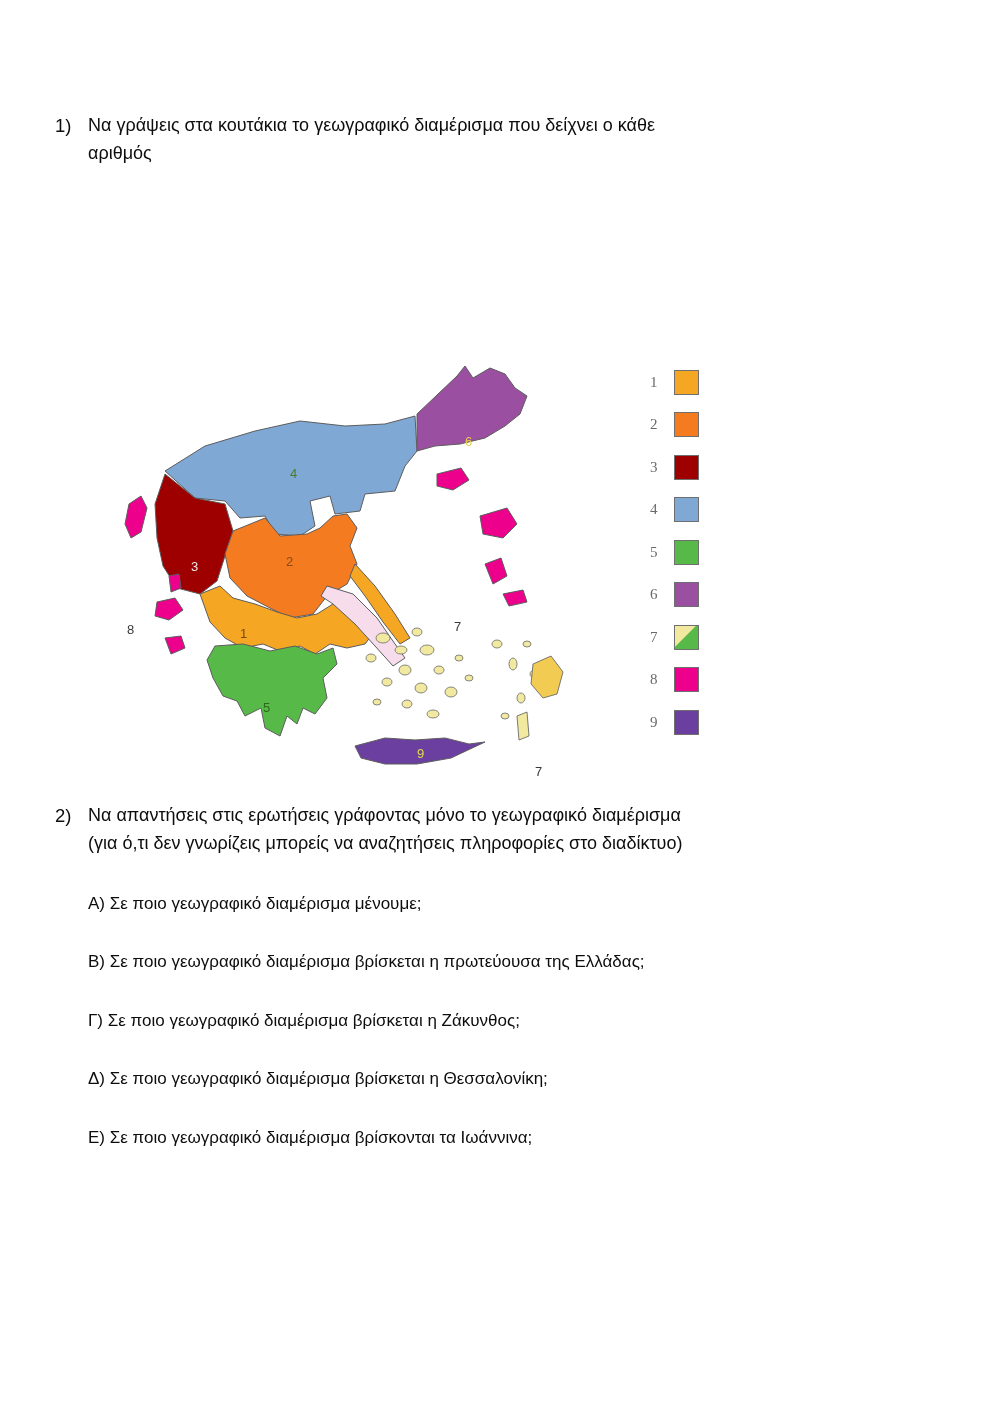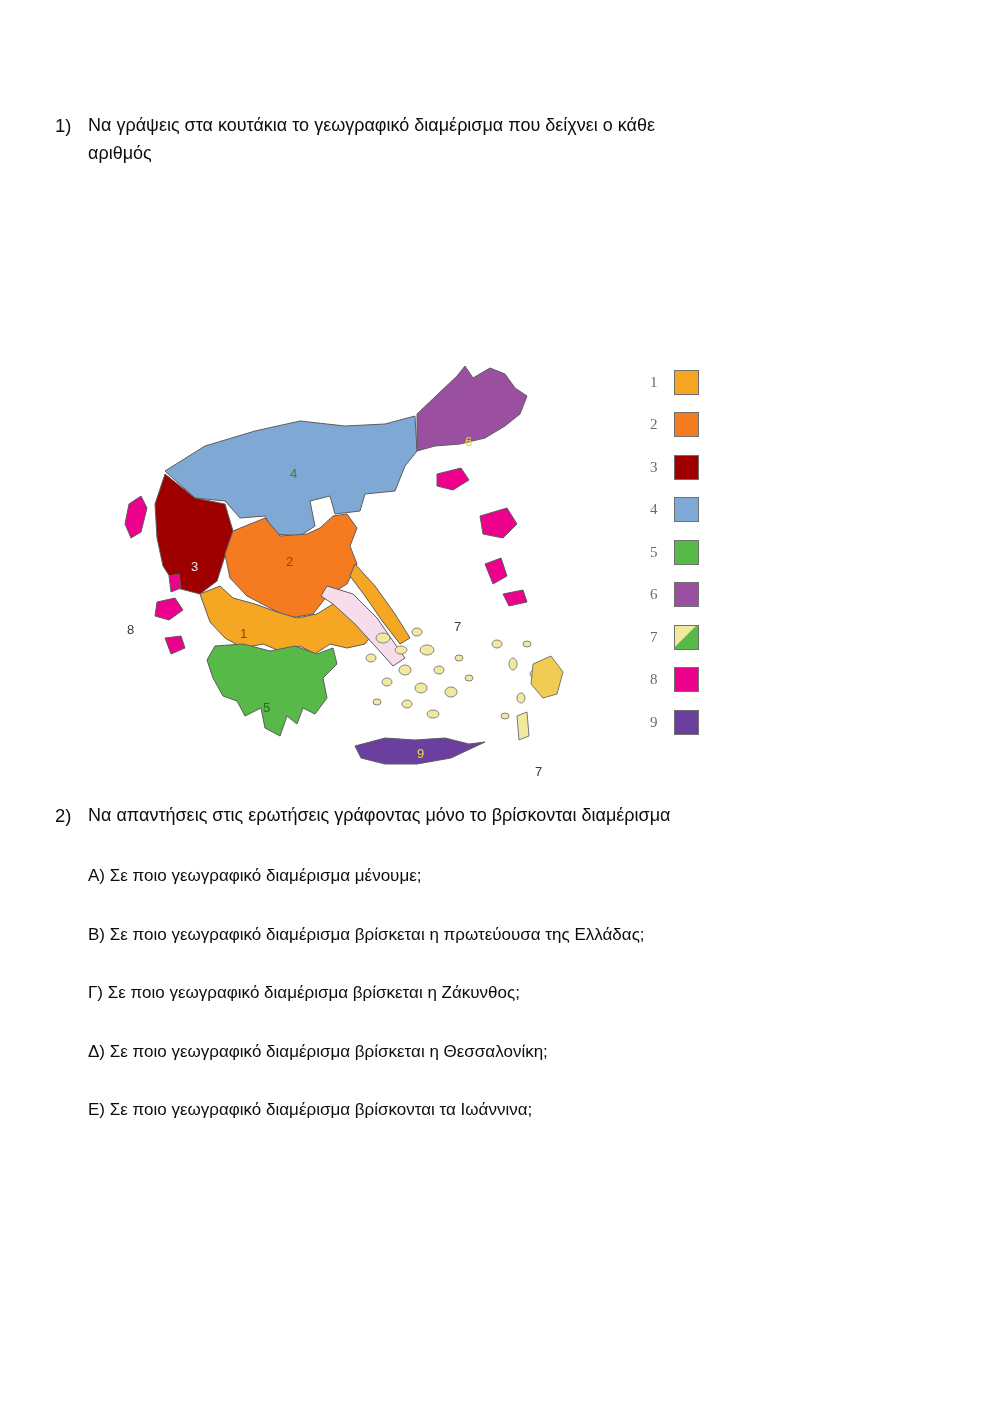--- a/index.html
+++ b/index.html
@@ -220,21 +220,22 @@
           <div class="legend-num">9</div>
           <div class="legend-swatch" style="background:#6b3fa0"></div>
         </div>
       </div>
     </div>
 
     <div class="sec2">
       <div class="q-item">
         <div class="q-num">2)</div>
         <div class="q-text">
-          <span>Να απαντήσεις στις ερωτήσεις γράφοντας μόνο το βρίσκονται διαμέρισμα</span>
+          <span>Να απαντήσεις στις ερωτήσεις γράφοντας μόνο το γεωγραφικό διαμέρισμα</span>
+          <span class="l2">(για ό,τι δεν γνωρίζεις μπορείς να αναζητήσεις πληροφορίες στο διαδίκτυο)</span>
         </div>
       </div>
 
       <div class="sub-q">Α) Σε ποιο γεωγραφικό διαμέρισμα μένουμε;</div>
       <div class="sub-q">Β) Σε ποιο γεωγραφικό διαμέρισμα βρίσκεται η πρωτεύουσα της Ελλάδας;</div>
       <div class="sub-q">Γ) Σε ποιο γεωγραφικό διαμέρισμα βρίσκεται η Ζάκυνθος;</div>
       <div class="sub-q">Δ) Σε ποιο γεωγραφικό διαμέρισμα βρίσκεται η Θεσσαλονίκη;</div>
       <div class="sub-q">Ε) Σε ποιο γεωγραφικό διαμέρισμα βρίσκονται τα Ιωάννινα;</div>
     </div>
 

